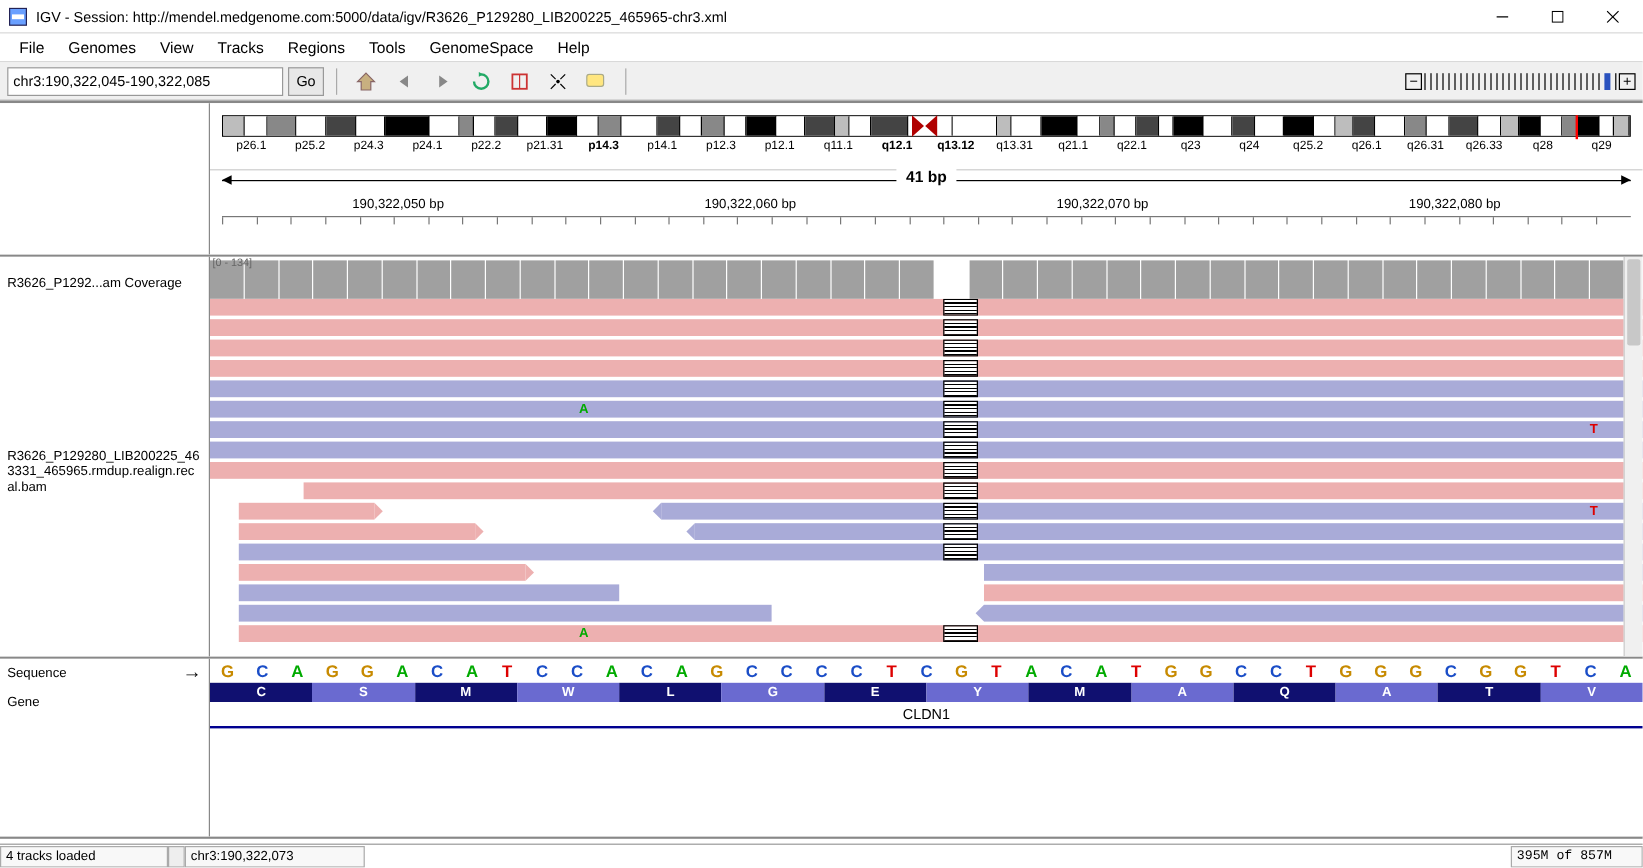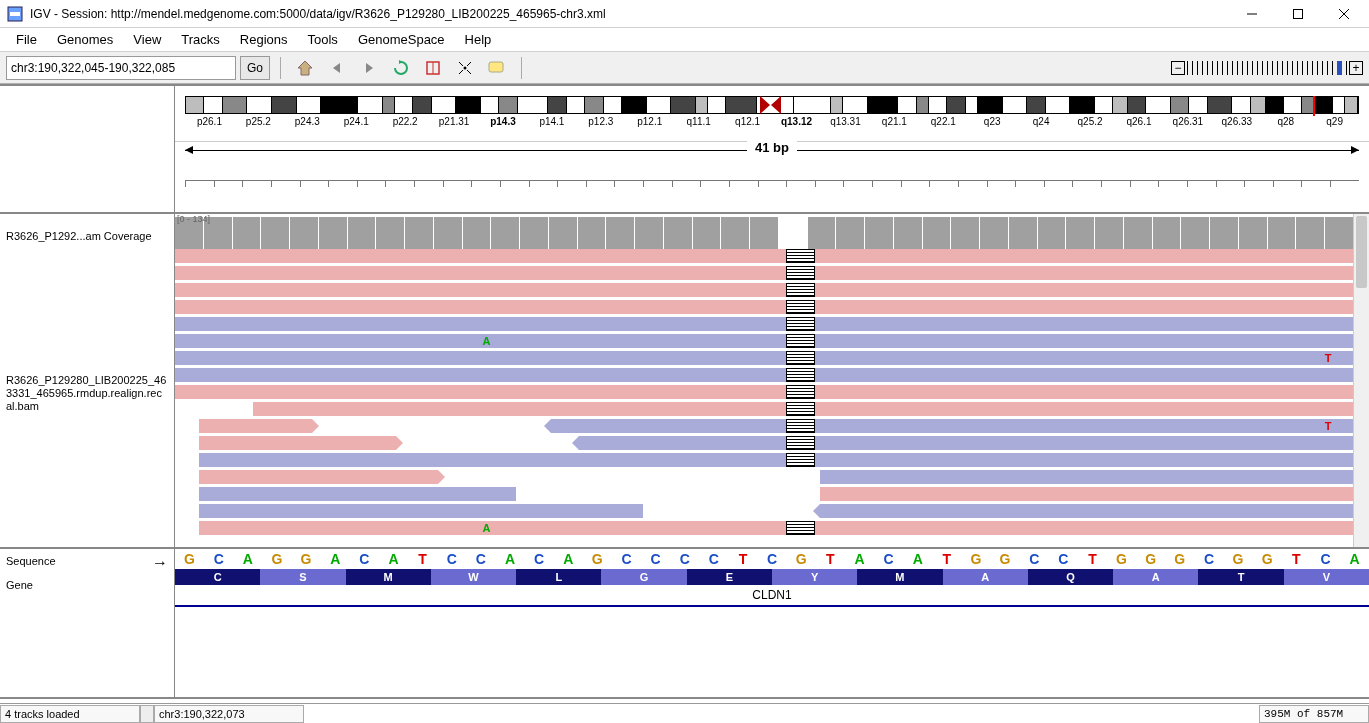--- a/index.html
+++ b/index.html
@@ -314,38 +314,44 @@
             <span style="flex: 1 1 0%;">p25.2</span>
             <span style="flex: 1 1 0%;">p24.3</span>
             <span style="flex: 1 1 0%;">p24.1</span>
             <span style="flex: 1 1 0%;">p22.2</span>
             <span style="flex: 1 1 0%;">p21.31</span>
             <span style="flex: 1 1 0%; font-weight: bold;">p14.3</span>
             <span style="flex: 1 1 0%;">p14.1</span>
             <span style="flex: 1 1 0%;">p12.3</span>
             <span style="flex: 1 1 0%; text-align: center;">p12.1</span>
             <span style="flex: 1 1 0%;">q11.1</span>
-            <span style="flex: 1 1 0%;">q12.1</span>
+            <span style="flex: 1 1 0%; font-weight: bold;">q12.1</span>
             <span style="flex: 1 1 0%; font-weight: bold;">q13.12</span>
             <span style="flex: 1 1 0%;">q13.31</span>
             <span style="flex: 1 1 0%;">q21.1</span>
             <span style="flex: 1 1 0%;">q22.1</span>
             <span style="flex: 1 1 0%;">q23</span>
             <span style="flex: 1 1 0%;">q24</span>
             <span style="flex: 1 1 0%;">q25.2</span>
             <span style="flex: 1 1 0%;">q26.1</span>
             <span style="flex: 1 1 0%;">q26.31</span>
             <span style="flex: 1 1 0%;">q26.33</span>
             <span style="flex: 1 1 0%;">q28</span>
             <span style="flex: 1 1 0%;">q29</span>
           </div>
       </div>
       <div id="ruler">
         <div class="arrow-line"></div>
         <div class="span-label">41 bp</div>
+        <div class="tick-row" id="tick-row">
+            <div class="tlabel">190,322,050 bp</div>
+            <div class="tlabel">190,322,060 bp</div>
+            <div class="tlabel">190,322,070 bp</div>
+            <div class="tlabel">190,322,080 bp</div>
+          </div>
         <div class="minorticks" id="minor-ticks">
             <div style="margin-left: 0px;"></div>
             <div style="margin-left: calc(2.43902% - 1px);"></div>
             <div style="margin-left: calc(2.43902% - 1px);"></div>
             <div style="margin-left: calc(2.43902% - 1px);"></div>
             <div style="margin-left: calc(2.43902% - 1px);"></div>
             <div style="margin-left: calc(2.43902% - 1px);"></div>
             <div style="margin-left: calc(2.43902% - 1px);"></div>
             <div style="margin-left: calc(2.43902% - 1px);"></div>
             <div style="margin-left: calc(2.43902% - 1px);"></div>

